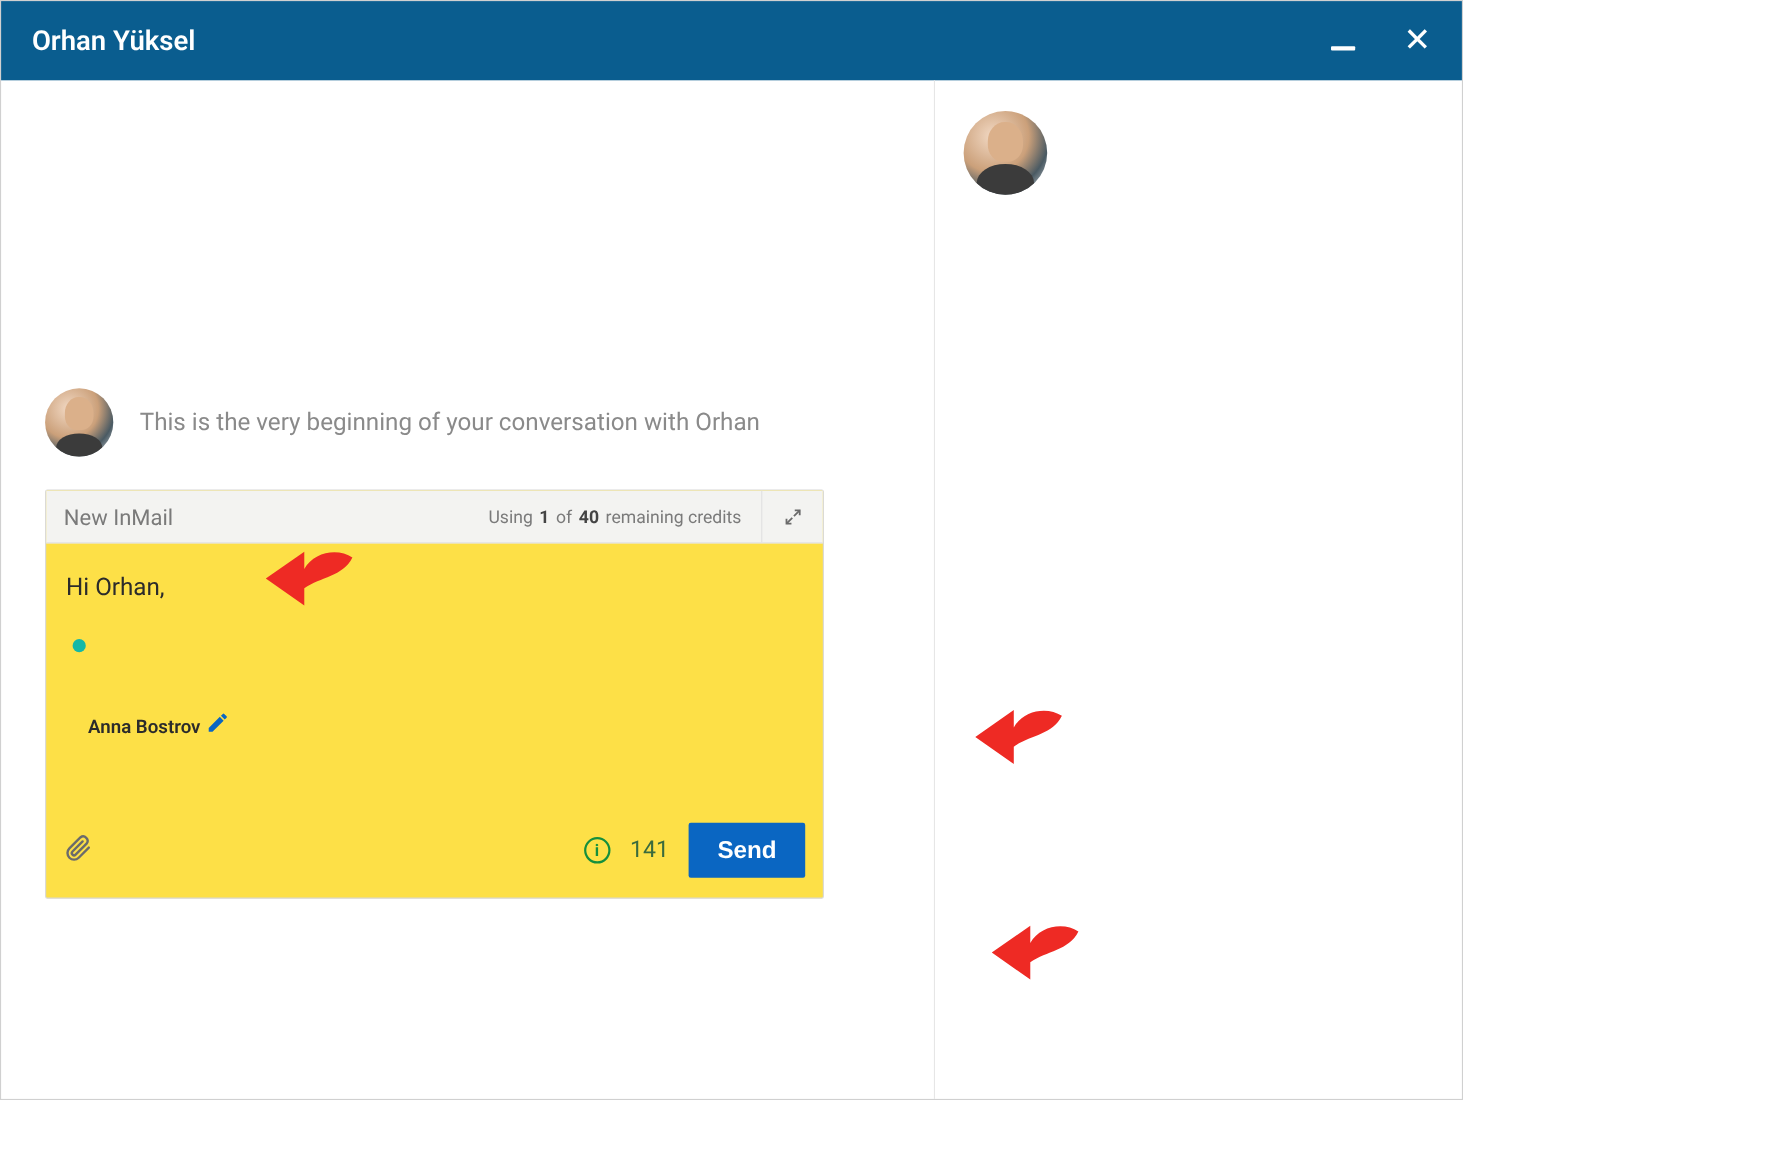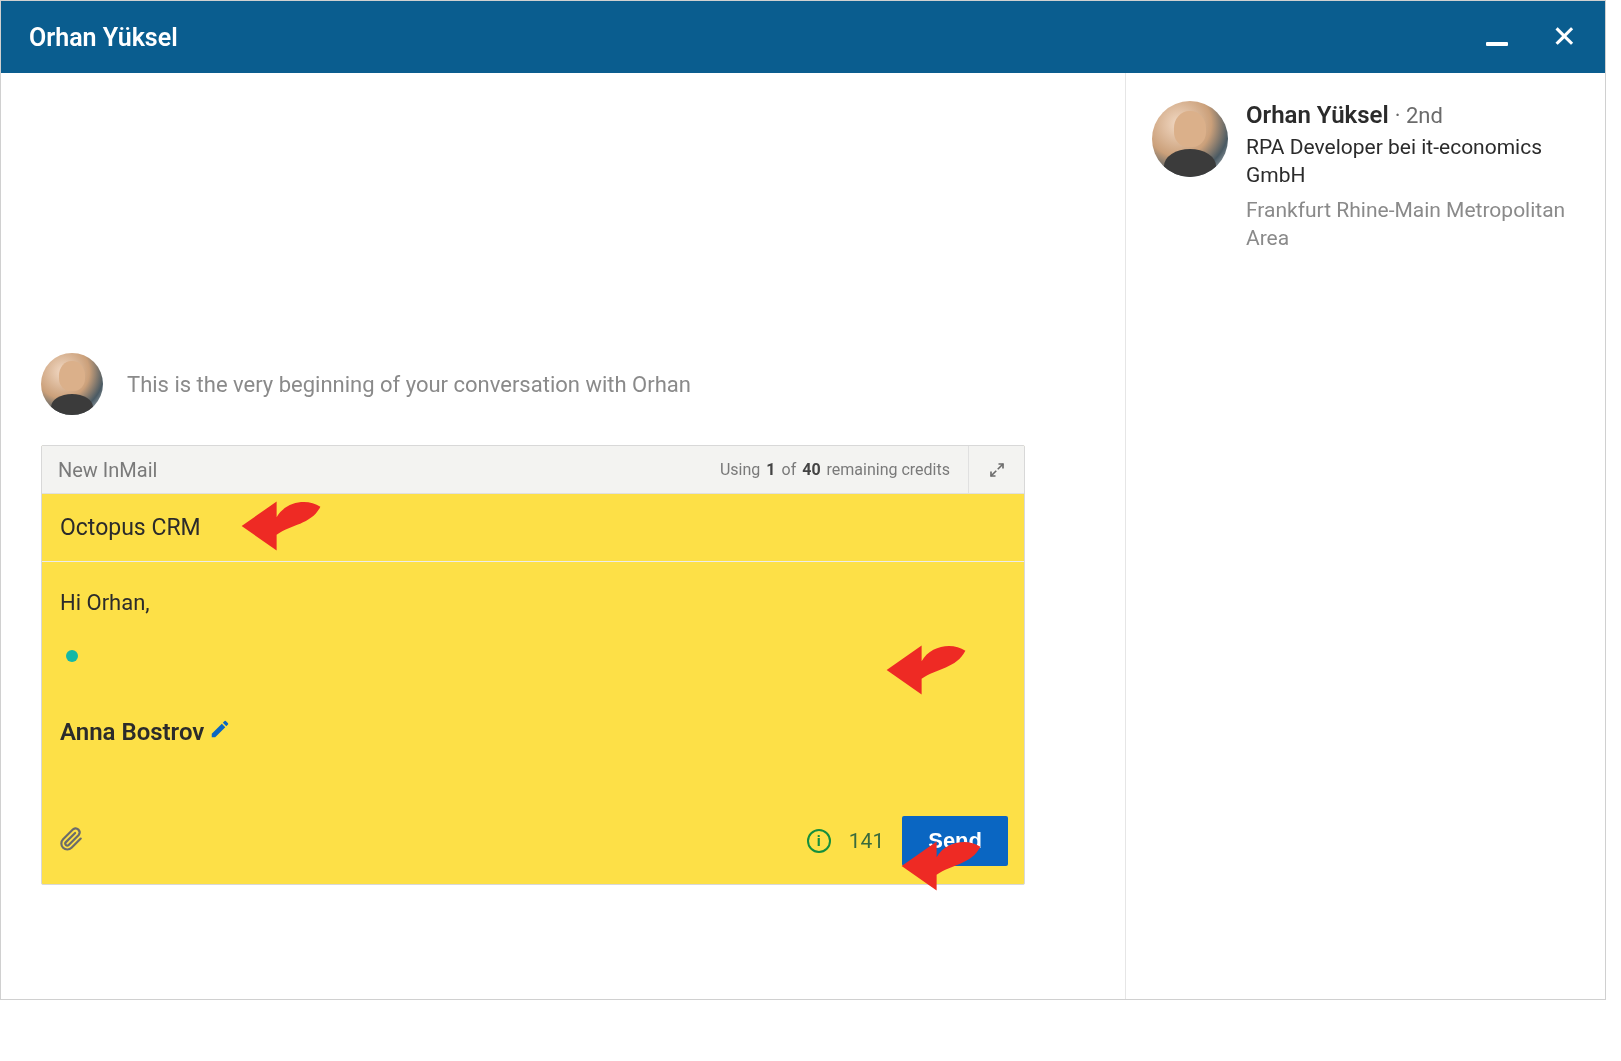--- a/index.html
+++ b/index.html
@@ -7,21 +7,21 @@
     font-family: -apple-system, BlinkMacSystemFont, "Segoe UI", Roboto, Helvetica, Arial, sans-serif;
     background: #fff;
     width: 1621px;
     height: 1061px;
     position: relative;
   }
   .window {
     position: absolute;
     left: 0;
     top: 0;
-    width: 1606px;
+    width: 1330px;
     height: 1000px;
     border: 1px solid #d0d0d0;
     background: #fff;
   }
   .titlebar {
     background: #0a5d8f;
     color: #fff;
     height: 72px;
     display: flex;
     align-items: center;
@@ -162,21 +162,21 @@
     line-height: 1.55;
     min-height: 240px;
     position: relative;
   }
   .body-area .greet { margin-bottom: 18px; }
   .body-area .para { margin-bottom: 8px; max-width: 820px; }
   .caret-dot {
     width: 12px; height: 12px; background:#14b8a6; border-radius:50%;
     display:inline-block; margin-left: 6px; vertical-align:middle;
   }
-  .sig-row { margin-top: 42px; display:flex; align-items:center; gap:5px; font-weight:600; font-size:24px; }
+  .sig-row { margin-top: 42px; display:flex; align-items:center; gap:5px; font-weight:600; font-size:17px;margin-left:20px; }
   .edit-icon { color:#0a66c2; cursor:pointer; }
   .footer {
     display:flex; align-items:center; justify-content:space-between;
     padding: 14px 16px 18px 16px;
   }
   .attach { color:#6b6b6b; font-size:26px; cursor:pointer; }
   .footer-right { display:flex; align-items:center; gap:18px; }
   .info-icon {
     width:24px; height:24px; border:2.4px solid #158f3d; border-radius:50%;
     color:#158f3d; font-size:15px; font-weight:700;
@@ -229,21 +229,20 @@
             <span>remaining credits</span>
           </div>
           <div class="expand">
             <svg viewBox="0 0 24 24" width="18" height="18" fill="none" stroke="#6b6b6b" stroke-width="2.2">
               <path d="M14 4h6v6M10 20H4v-6"></path>
               <path d="M20 4l-7 7M4 20l7-7"></path>
             </svg>
           </div>
         </div>
 
-        <div class="subject">Octopus CRM</div>
 
         <div class="body-area">
           <div class="greet">Hi Orhan,</div>
           <div class="para">
             <span class="caret-dot"></span>
           </div>
           <div class="sig-row">
             <span>Anna Bostrov</span>
             <span class="edit-icon">
               <svg viewBox="0 0 24 24" width="22" height="22" fill="#0a66c2">
@@ -281,24 +280,16 @@
         <svg viewBox="0 0 100 80">
             <path d="M95 18 C80 8, 55 12, 45 30 L45 12 L5 40 L45 68 L45 50 C62 38, 85 38, 95 18 Z" fill="#ee2a24"></path>
           </svg>
       </div>
 
     </div>
 
     <div class="side-pane">
       <div class="profile-row">
         <div class="avatar-lg"></div>
-        <div class="profile-info">
-          <div class="name-line">
-            <span>Orhan Yüksel</span>
-            <span class="degree">· <span>2nd</span></span>
-          </div>
-          <div class="headline">RPA Developer bei it-economics GmbH</div>
-          <div class="location">Frankfurt Rhine-Main Metropolitan Area</div>
-        </div>
       </div>
     </div>
   </div>
 </div>
 
 </body></html>

